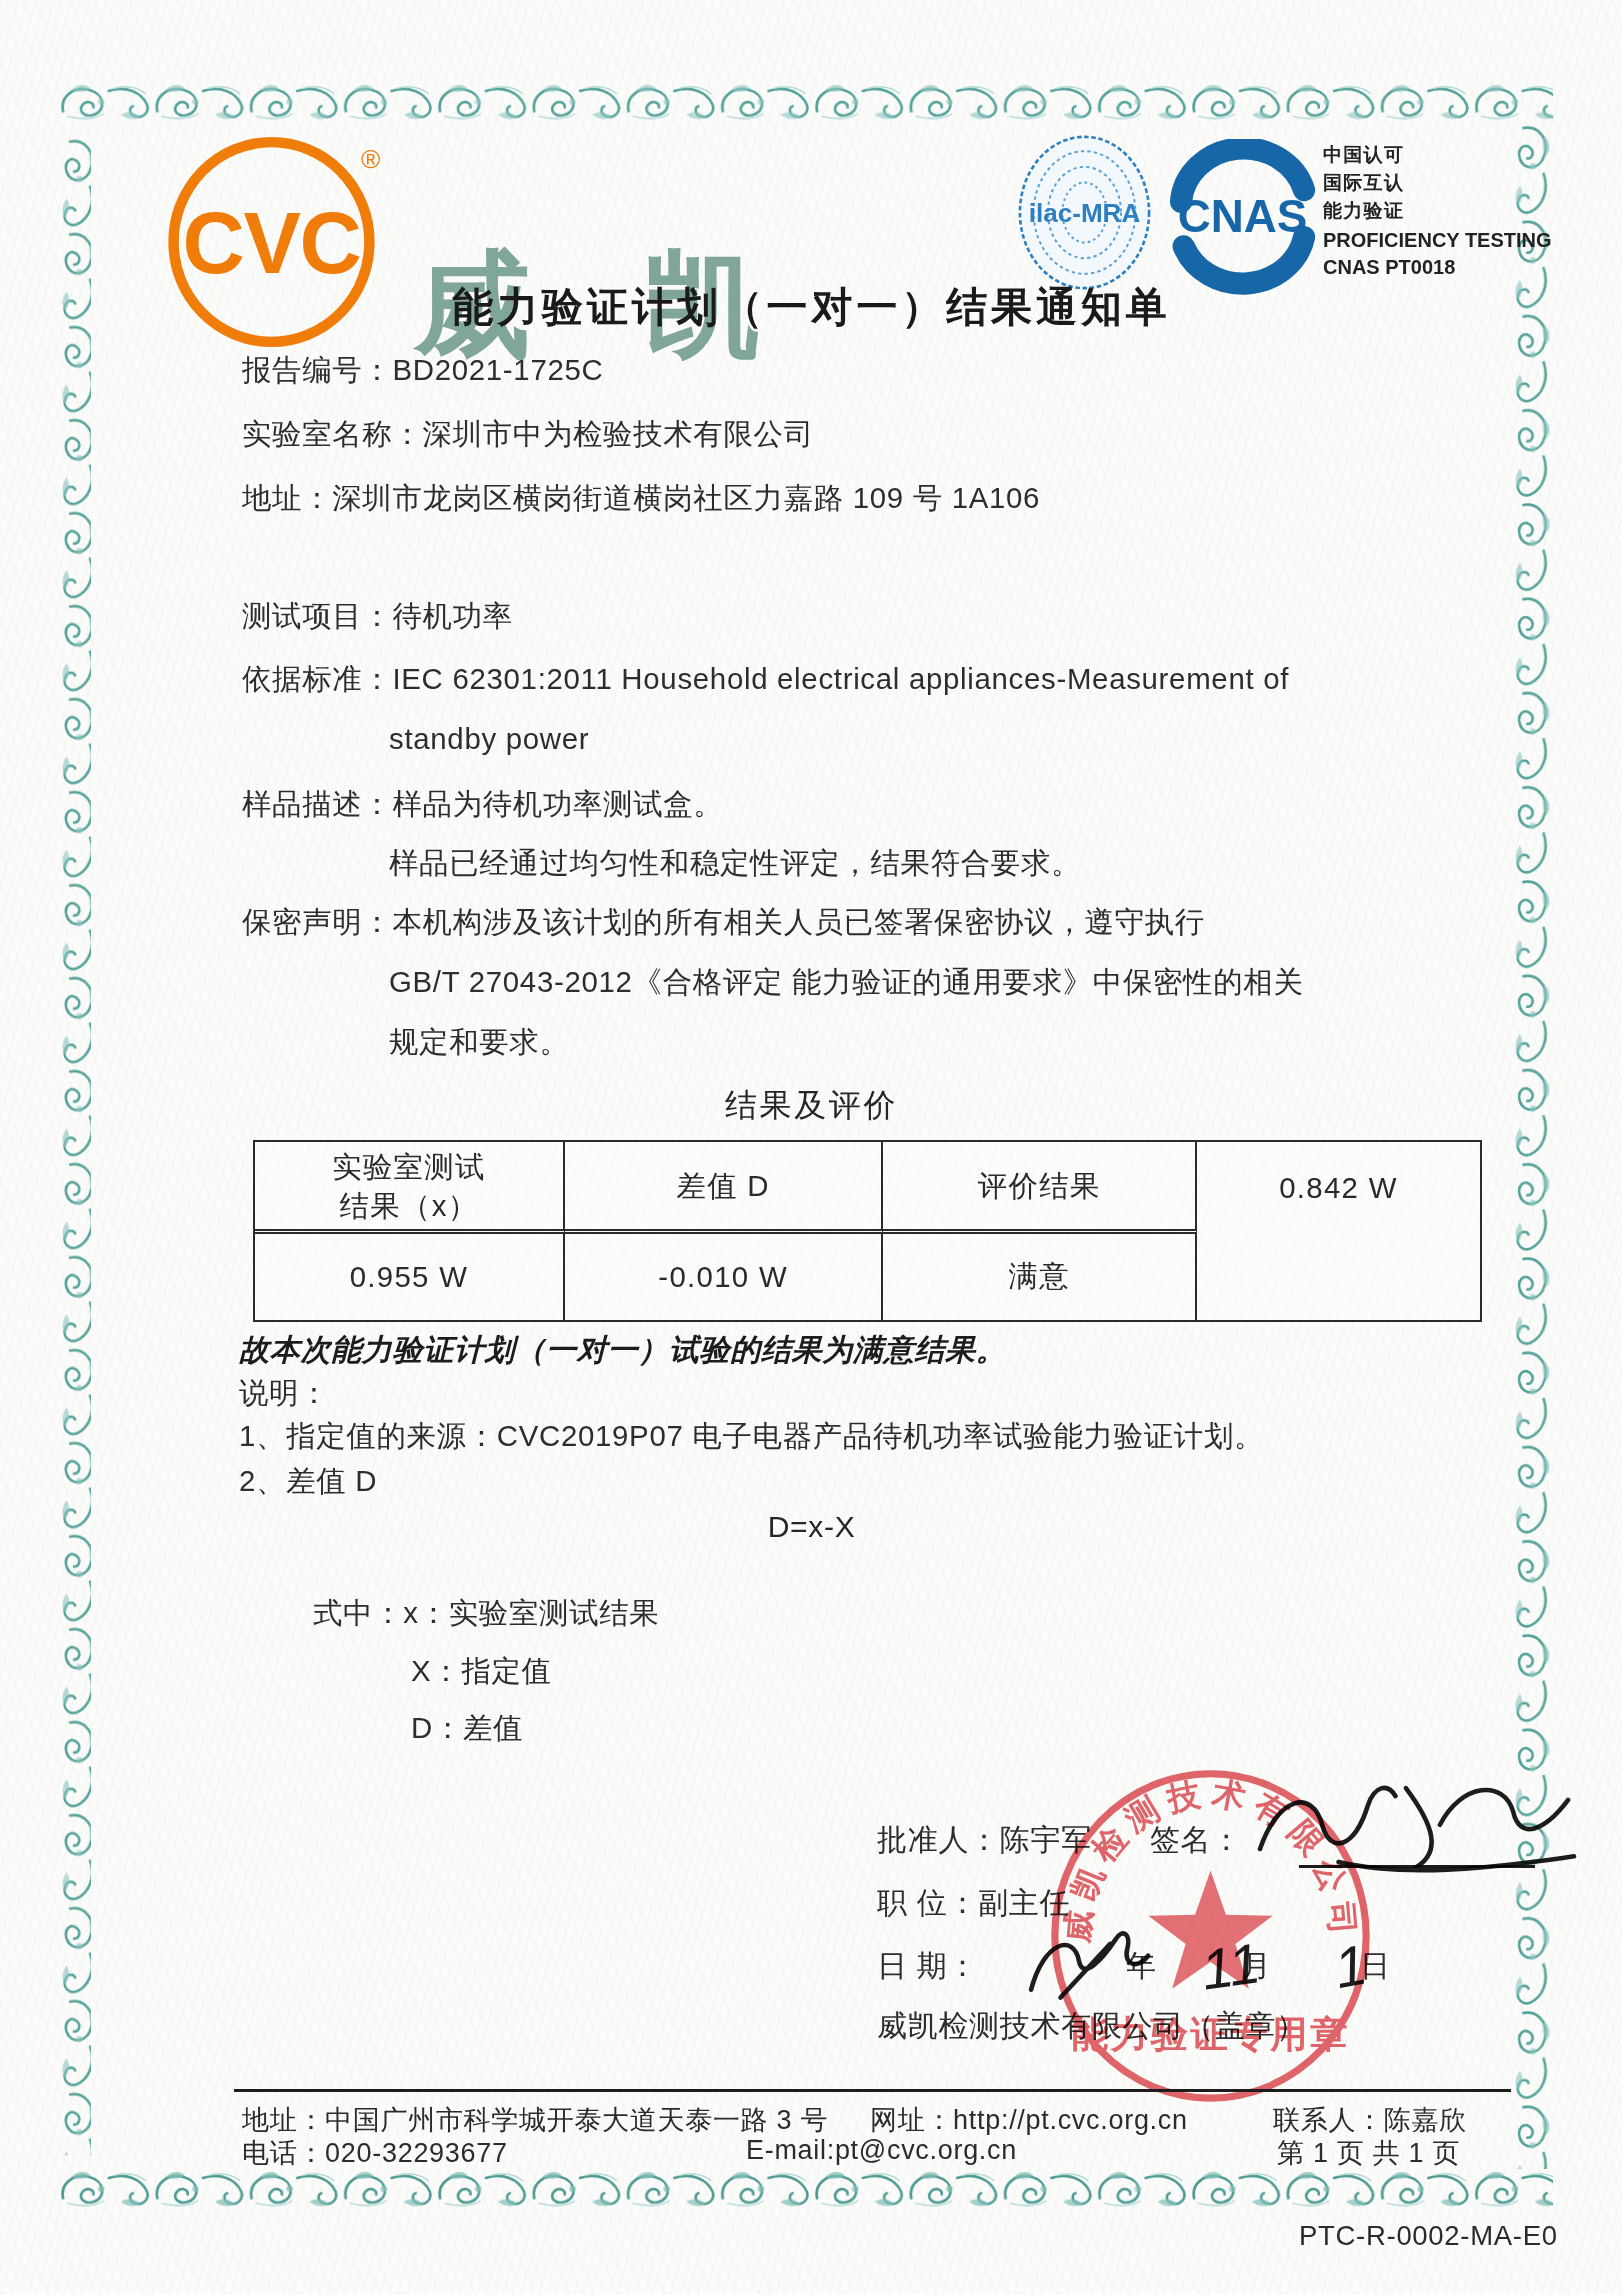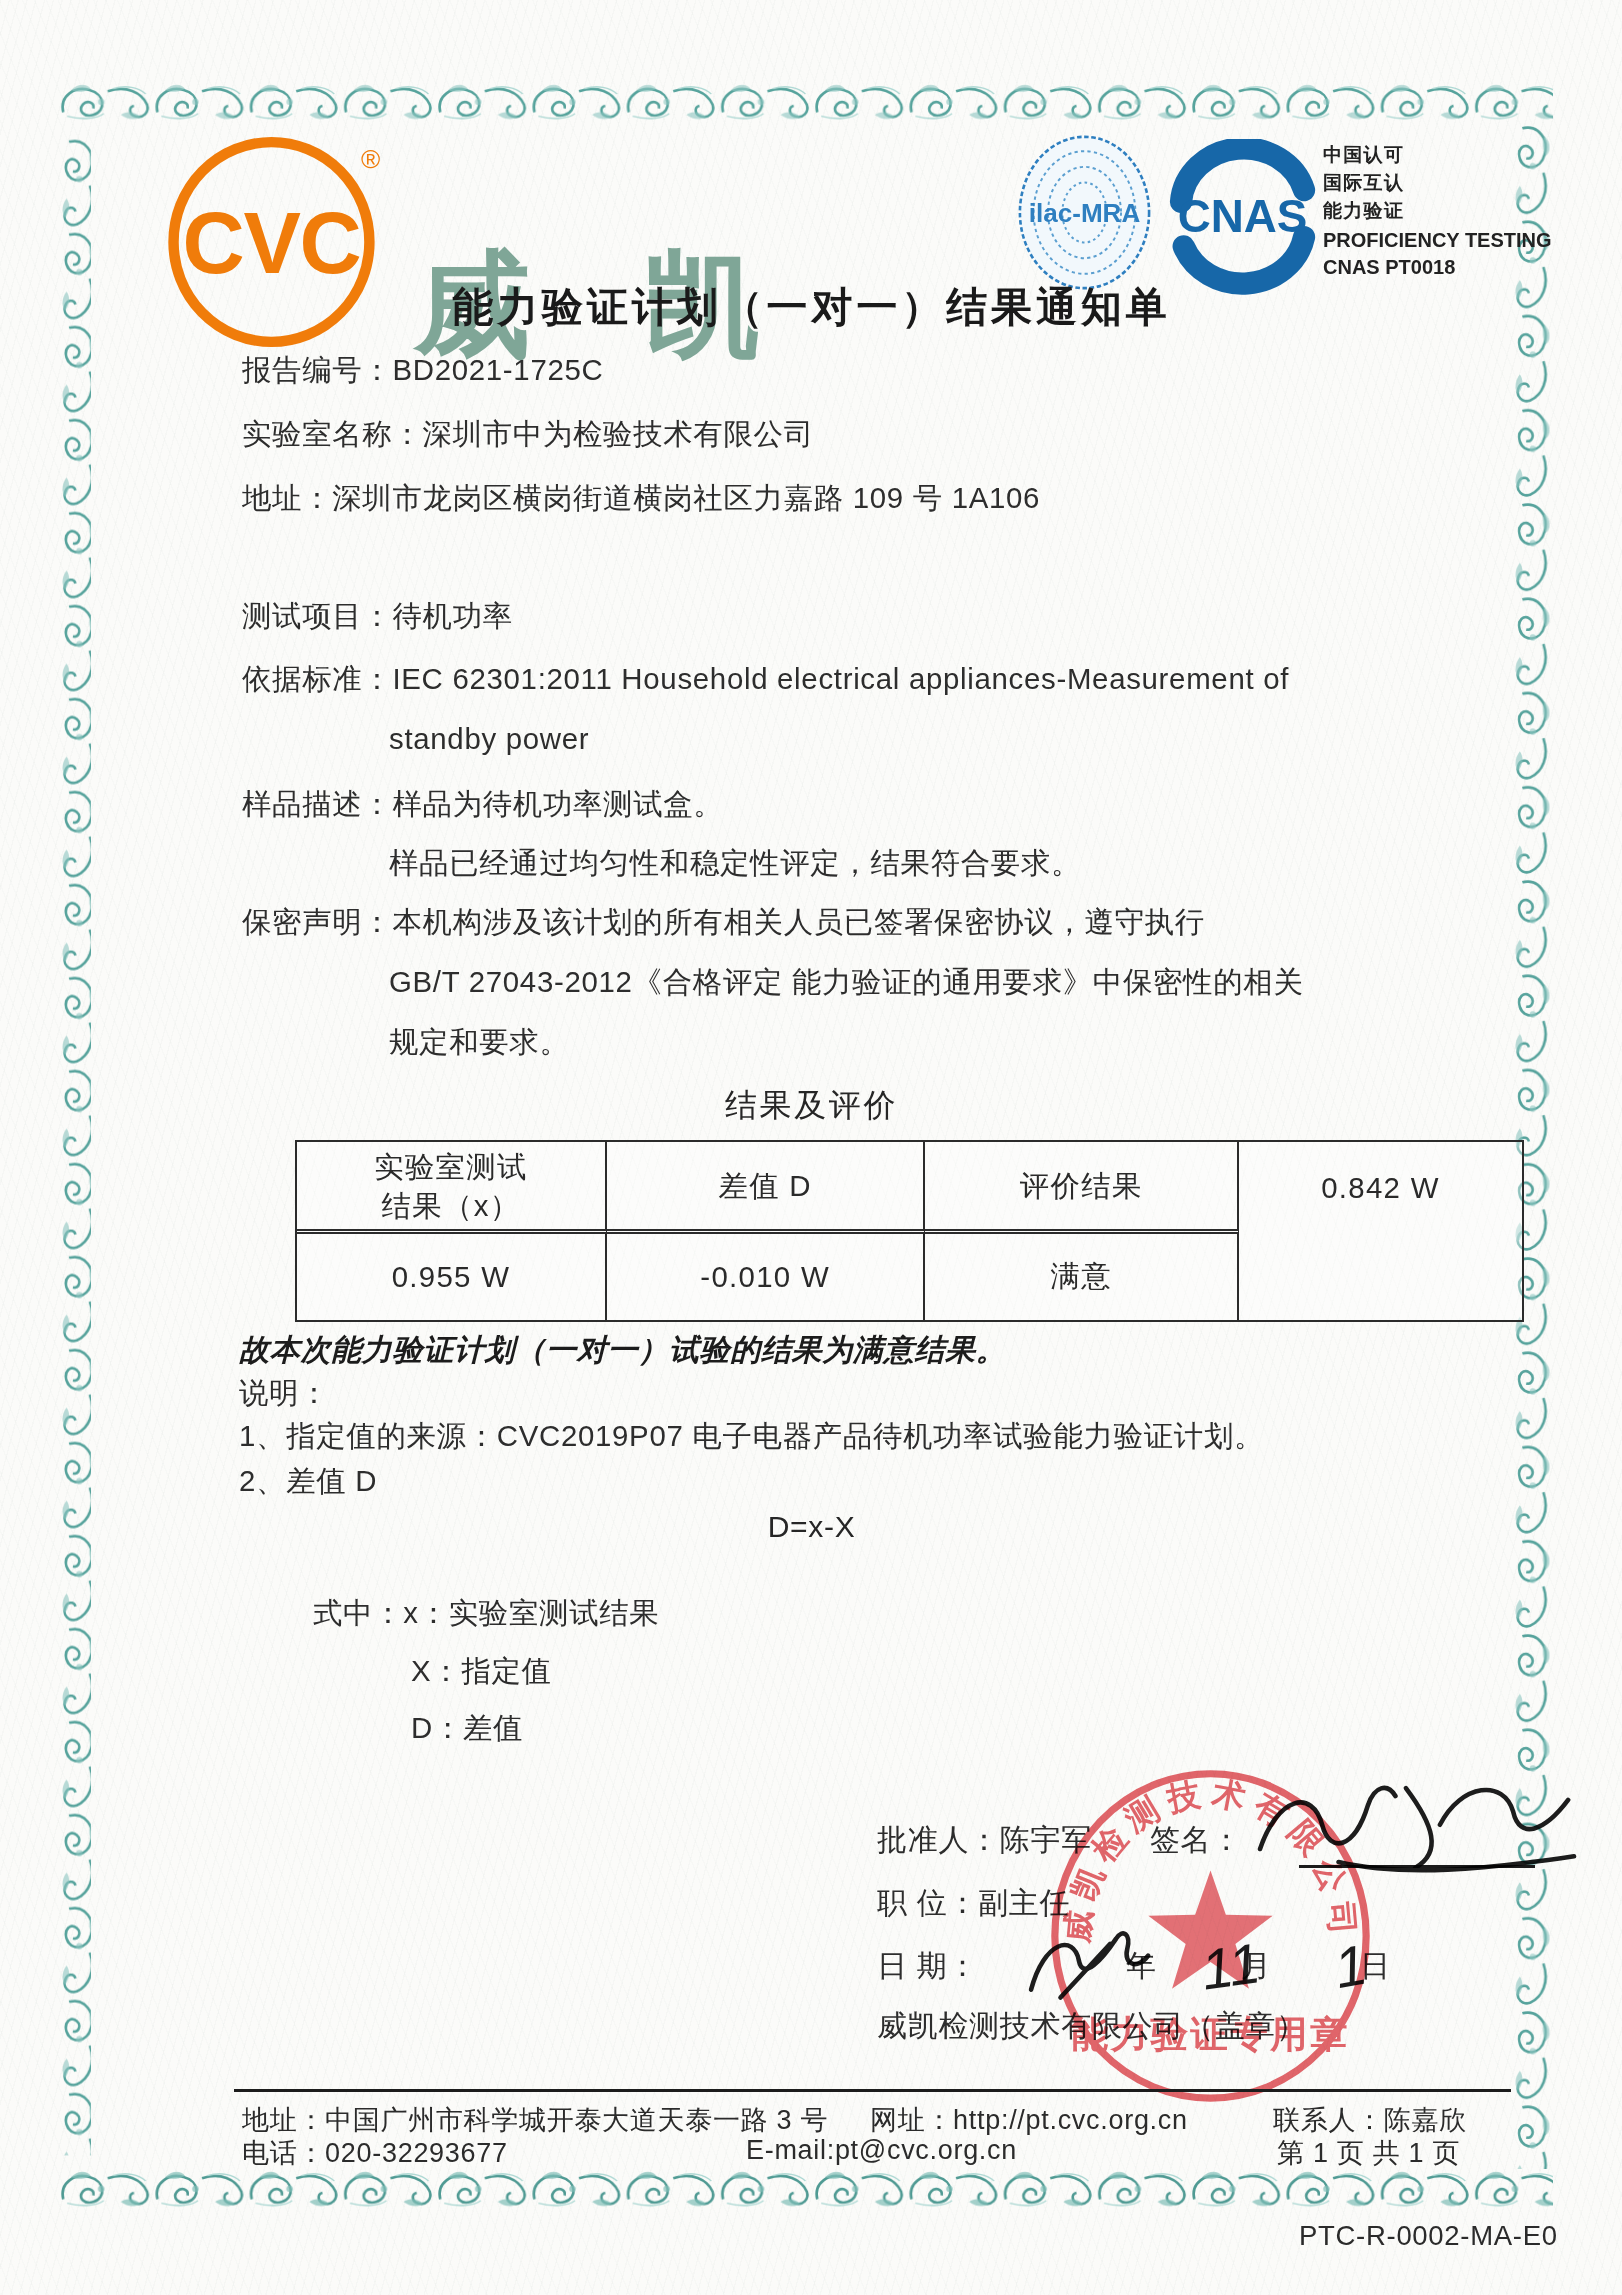--- a/index.html
+++ b/index.html
@@ -17,21 +17,21 @@
   .sec-head{position:absolute;left:0;top:1084px;width:1623px;text-align:center;
             font-size:32px;color:#262626;letter-spacing:2.6px;}
   .brand{position:absolute;left:414px;top:228px;font-size:116px;font-weight:700;
          color:#7fa697;letter-spacing:41px;white-space:nowrap;}
   .accr{position:absolute;left:1323px;top:141px;width:275px;color:#222;}
   .accr .zh{font-size:19px;font-weight:700;line-height:28px;letter-spacing:1.3px;}
   .accr .en{font-size:20px;font-weight:700;line-height:23.6px;margin-top:3.9px;}
   
   .rtable{position:absolute;left:253px;top:1140px;width:1225px;height:178px;
           display:grid;grid-template-columns:25.3% 26% 25.6% 23.1%;
-          grid-template-rows:92px 1fr;border:2.6px solid #2b2b2b;background:rgba(255,255,255,.35);margin-left:42px;}
+          grid-template-rows:92px 1fr;border:2.6px solid #2b2b2b;background:rgba(255,255,255,.35);}
   .rtable .cell{border-right:2px solid #2b2b2b;display:flex;flex-direction:column;
           align-items:center;justify-content:center;font-size:29.4px;color:#2a2a2a;letter-spacing:1.3px;}
   .rtable .cell:nth-child(4n){border-right:none;}
   .rtable .hd{border-bottom:5.9px double #2b2b2b;}
   .rtable .hd span{line-height:39px;}
   .formula{position:absolute;left:0;top:1510px;width:1623px;text-align:center;
            font-size:30px;color:#262626;letter-spacing:0.7px;}
   .sig-underline{position:absolute;left:1299px;top:1865px;width:236px;height:2.6px;background:#1b1b1b;}
   .foot-rule{position:absolute;left:234px;top:2089px;width:1277px;height:2.6px;background:#1c1c1c;}
   .foot{font-size:27px;color:#2b2b2b;}

